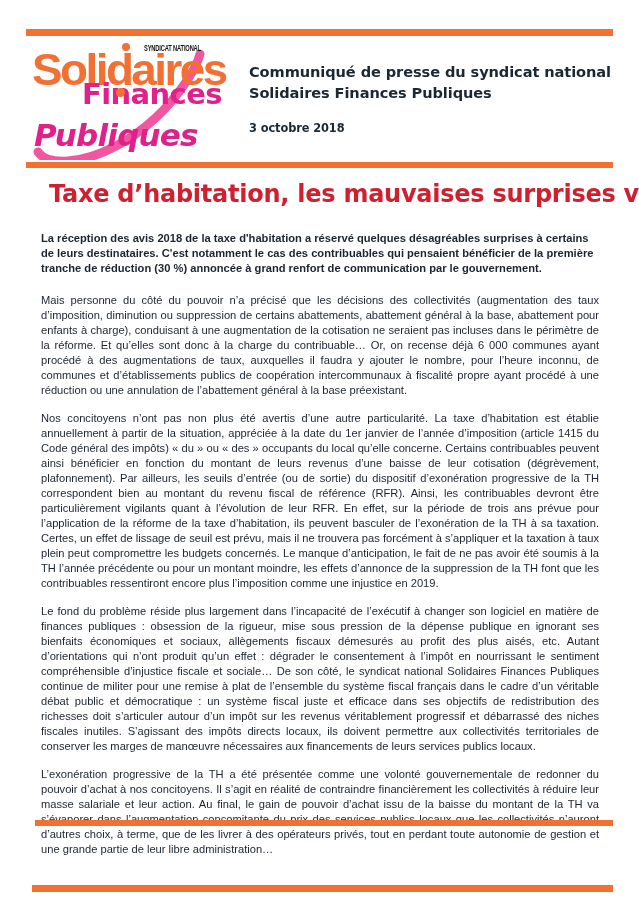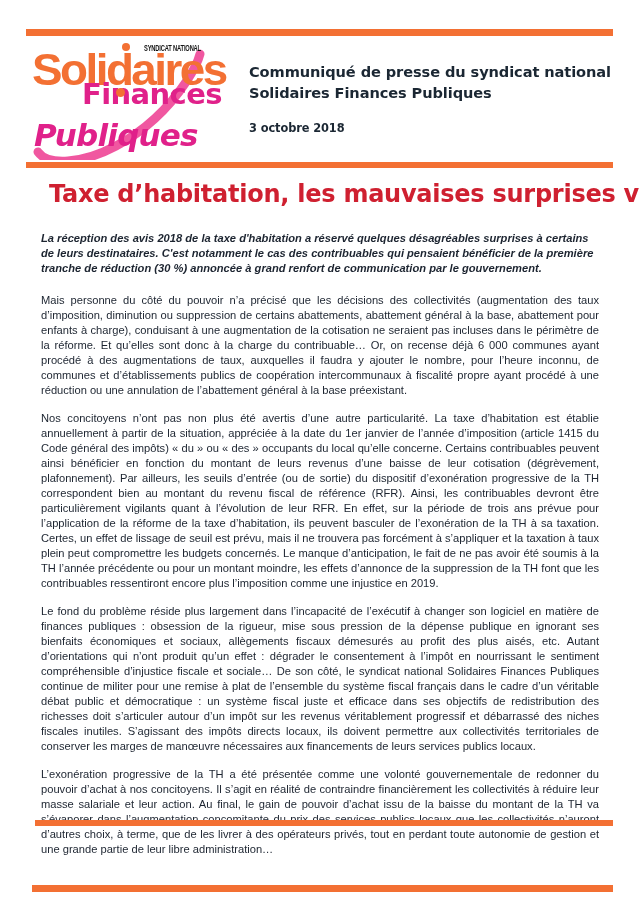--- a/index.html
+++ b/index.html
@@ -184,21 +184,20 @@
     color: #1c2430;
     text-align: justify;
     margin: 0 0 13px 0;
     hyphens: manual;
   }
   .para.lead {
     font-weight: bold;
     text-align: left;
     margin-bottom: 16px;
     line-height: 1.37;
-    font-style: italic;
   }
   .para:last-child { margin-bottom: 18px; }
 </style>
 </head>
 <body>
 
 <div class="page">
 
   <div class="rule rule-top"></div>
 

